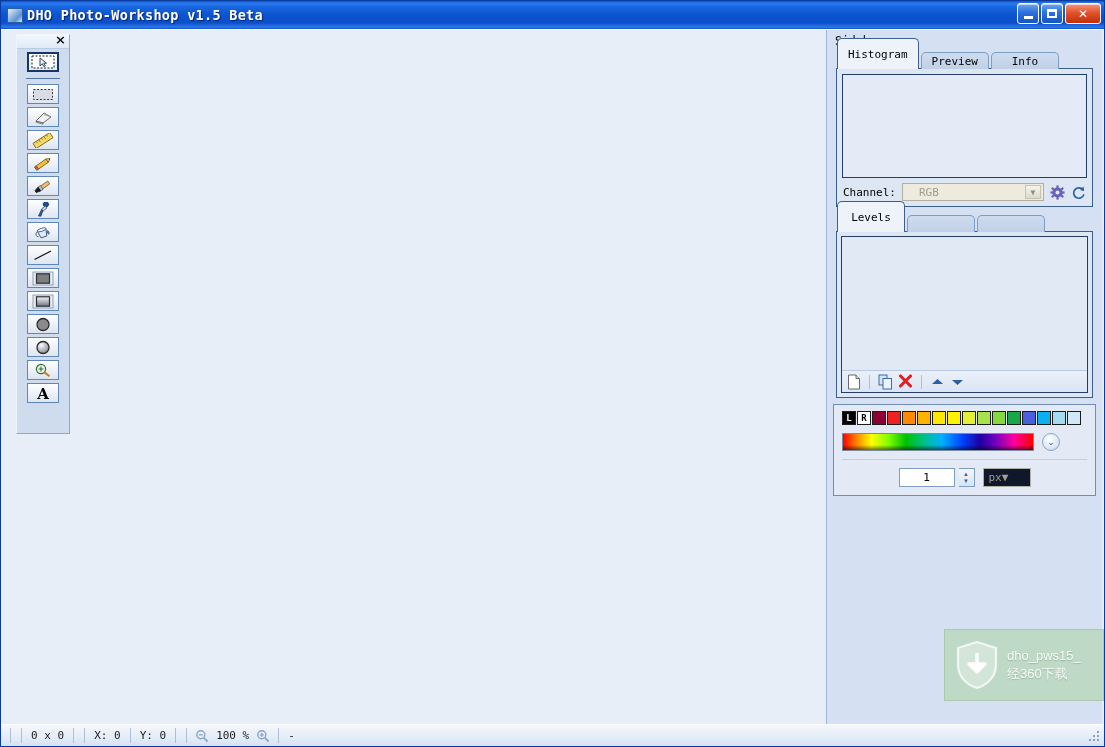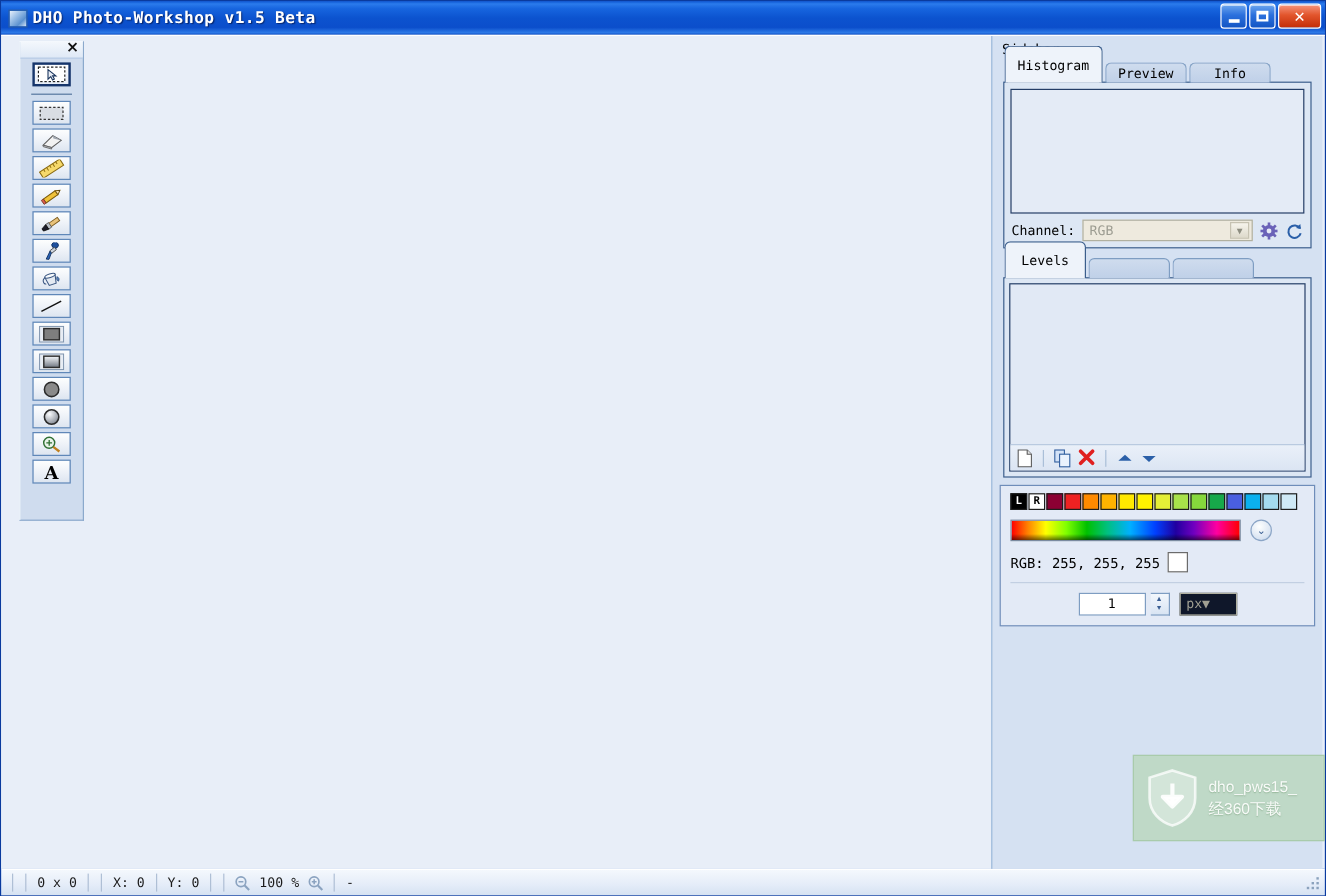--- a/index.html
+++ b/index.html
@@ -216,21 +216,21 @@
   .channel-label {
     font-family: "DejaVu Sans Mono", monospace;
     font-size: 11px; color: #000;
   }
   .combo {
     flex: 1 1 auto;
     height: 18px;
     background: #eeeade;
     border: 1px solid #b0b0a0;
     display: flex; align-items: center;
-    padding-left: 5px;
+    padding-left: 16px;
     font-family: "DejaVu Sans Mono", monospace;
     font-size: 11px;
     color: #9d9d92;
     position: relative;
     cursor: default;
   }
   .combo .arrow {
     position: absolute; right: 2px; top: 1px;
     width: 16px; height: 14px;
     background: linear-gradient(to bottom,#f6f4ec,#ddd9cb);
@@ -651,24 +651,20 @@
           <div class="swatch" style="background:#0bb0ee"></div>
           <div class="swatch" style="background:#a4dbef"></div>
           <div class="swatch" style="background:#cfe9f6"></div>
         </div>
 
         <div id="gradient-row">
           <div id="hue-strip"></div>
           <div id="expand-btn">⌄</div>
         </div>
 
-        <div id="rgb-row">
-          <span id="rgb-text"><span>RGB:</span>&nbsp;<span>255, 255, 255</span></span>
-          <div id="rgb-swatch"></div>
-        </div>
 
         <div id="color-divider"></div>
 
         <div id="size-row">
           <div id="size-input">1</div>
           <div id="size-spin">
             <span>▲</span>
             <span>▼</span>
           </div>
           <div id="unit-combo">

